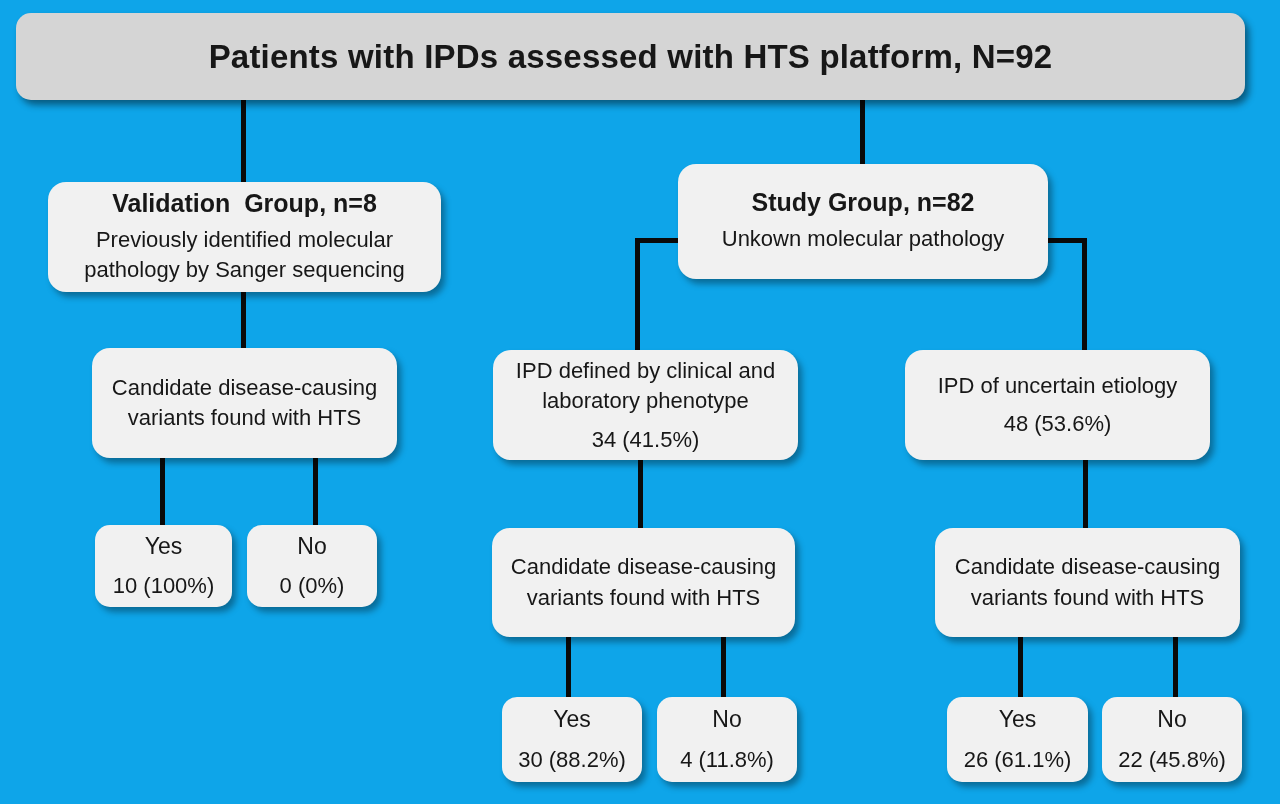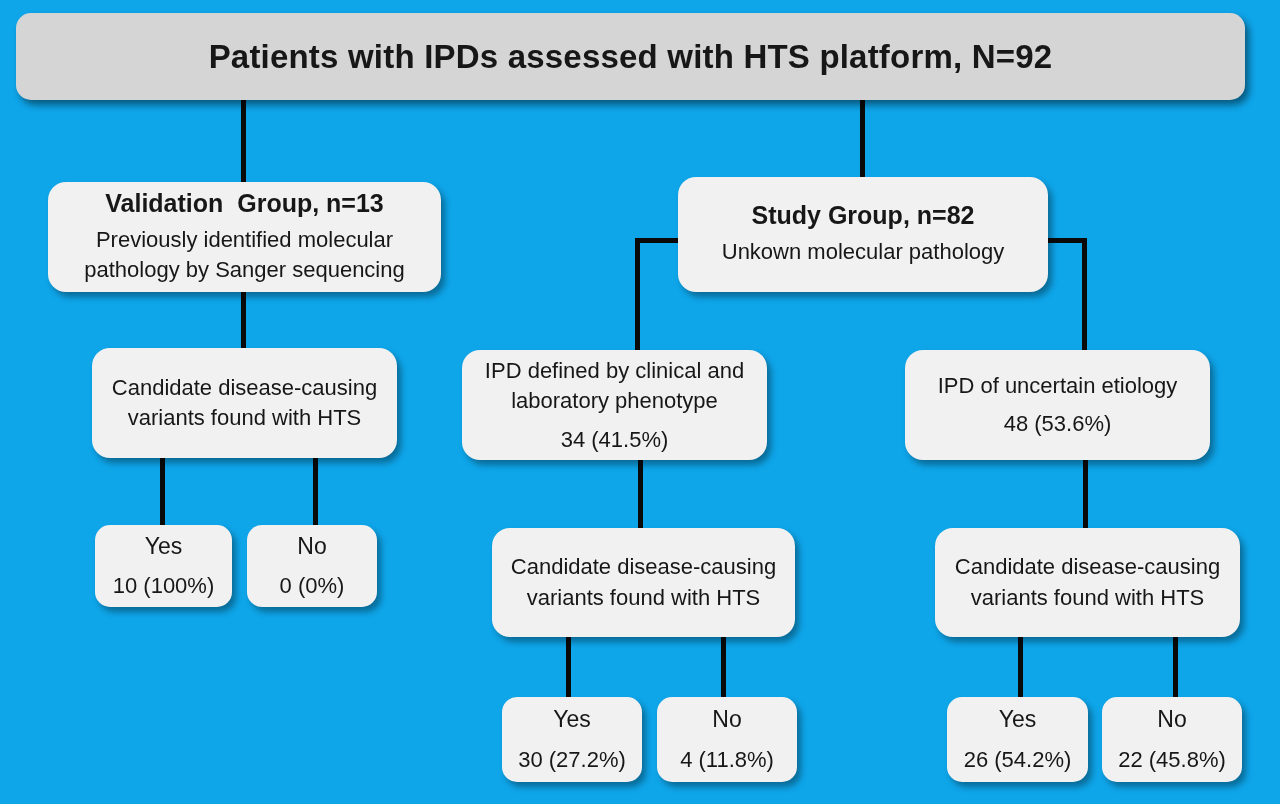--- a/index.html
+++ b/index.html
@@ -39,23 +39,23 @@
   .title-text { font-size: 33px; font-weight: bold; letter-spacing: 0.2px; }
 
   .heading { font-size: 25px; font-weight: bold; white-space: pre-wrap; margin-bottom: 7px; }
   .body-text { font-size: 22px; line-height: 1.38; }
   .value-text { font-size: 22px; line-height: 1.3; margin-top: 9px; }
   .leaf-label { font-size: 23px; line-height: 1.2; }
   .leaf-value { font-size: 22px; line-height: 1.2; margin-top: 13px; }
 
   
   .n-validation      { left: 48px;  top: 182px; width: 393px; height: 110px; }
-  .n-study           { left: 678px; top: 177px; width: 370px; height: 115px; }
+  .n-study           { left: 678px; top: 164px; width: 370px; height: 115px; }
   .n-cand-left       { left: 92px;  top: 348px; width: 305px; height: 110px; }
-  .n-ipd-defined     { left: 462px; top: 350px; width: 305px; height: 110px; }
+  .n-ipd-defined     { left: 493px; top: 350px; width: 305px; height: 110px; }
   .n-ipd-uncertain   { left: 905px; top: 350px; width: 305px; height: 110px; }
   .n-cand-mid        { left: 492px; top: 528px; width: 303px; height: 109px; }
   .n-cand-right      { left: 935px; top: 528px; width: 305px; height: 109px; }
   .n-yes-left        { left: 95px;  top: 525px; width: 137px; height: 82px; border-radius: 15px; }
   .n-no-left         { left: 247px; top: 525px; width: 130px; height: 82px; border-radius: 15px; }
   .n-yes-mid         { left: 502px; top: 697px; width: 140px; height: 85px; border-radius: 15px; }
   .n-no-mid          { left: 657px; top: 697px; width: 140px; height: 85px; border-radius: 15px; }
   .n-yes-right       { left: 947px; top: 697px; width: 141px; height: 85px; border-radius: 15px; }
   .n-no-right        { left: 1102px; top: 697px; width: 140px; height: 85px; border-radius: 15px; }
 
@@ -97,21 +97,21 @@
   <div class="vline c-cand-yes-mid"></div>
   <div class="vline c-cand-no-mid"></div>
   <div class="vline c-cand-yes-right"></div>
   <div class="vline c-cand-no-right"></div>
 
   <div class="node title-node">
     <div class="title-text">Patients with IPDs assessed with HTS platform, N=92</div>
   </div>
 
   <div class="node n-validation">
-    <div class="heading">Validation  Group, n=13</div>
+    <div class="heading">Validation  Group, n=8</div>
     <div class="body-text">Previously identified molecular pathology by Sanger sequencing</div>
   </div>
 
   <div class="node n-study">
     <div class="heading">Study Group, n=82</div>
     <div class="body-text">Unkown molecular pathology</div>
   </div>
 
   <div class="node n-cand-left">
     <div class="body-text">Candidate disease-causing variants found with HTS</div>
@@ -140,31 +140,31 @@
   <div class="node n-cand-mid">
     <div class="body-text">Candidate disease-causing variants found with HTS</div>
   </div>
 
   <div class="node n-cand-right">
     <div class="body-text">Candidate disease-causing variants found with HTS</div>
   </div>
 
   <div class="node n-yes-mid">
     <div class="leaf-label">Yes</div>
-    <div class="leaf-value">30 (27.2%)</div>
+    <div class="leaf-value">30 (88.2%)</div>
   </div>
 
   <div class="node n-no-mid">
     <div class="leaf-label">No</div>
     <div class="leaf-value">4 (11.8%)</div>
   </div>
 
   <div class="node n-yes-right">
     <div class="leaf-label">Yes</div>
-    <div class="leaf-value">26 (54.2%)</div>
+    <div class="leaf-value">26 (61.1%)</div>
   </div>
 
   <div class="node n-no-right">
     <div class="leaf-label">No</div>
     <div class="leaf-value">22 (45.8%)</div>
   </div>
 
 </div>
 
 </body></html>

